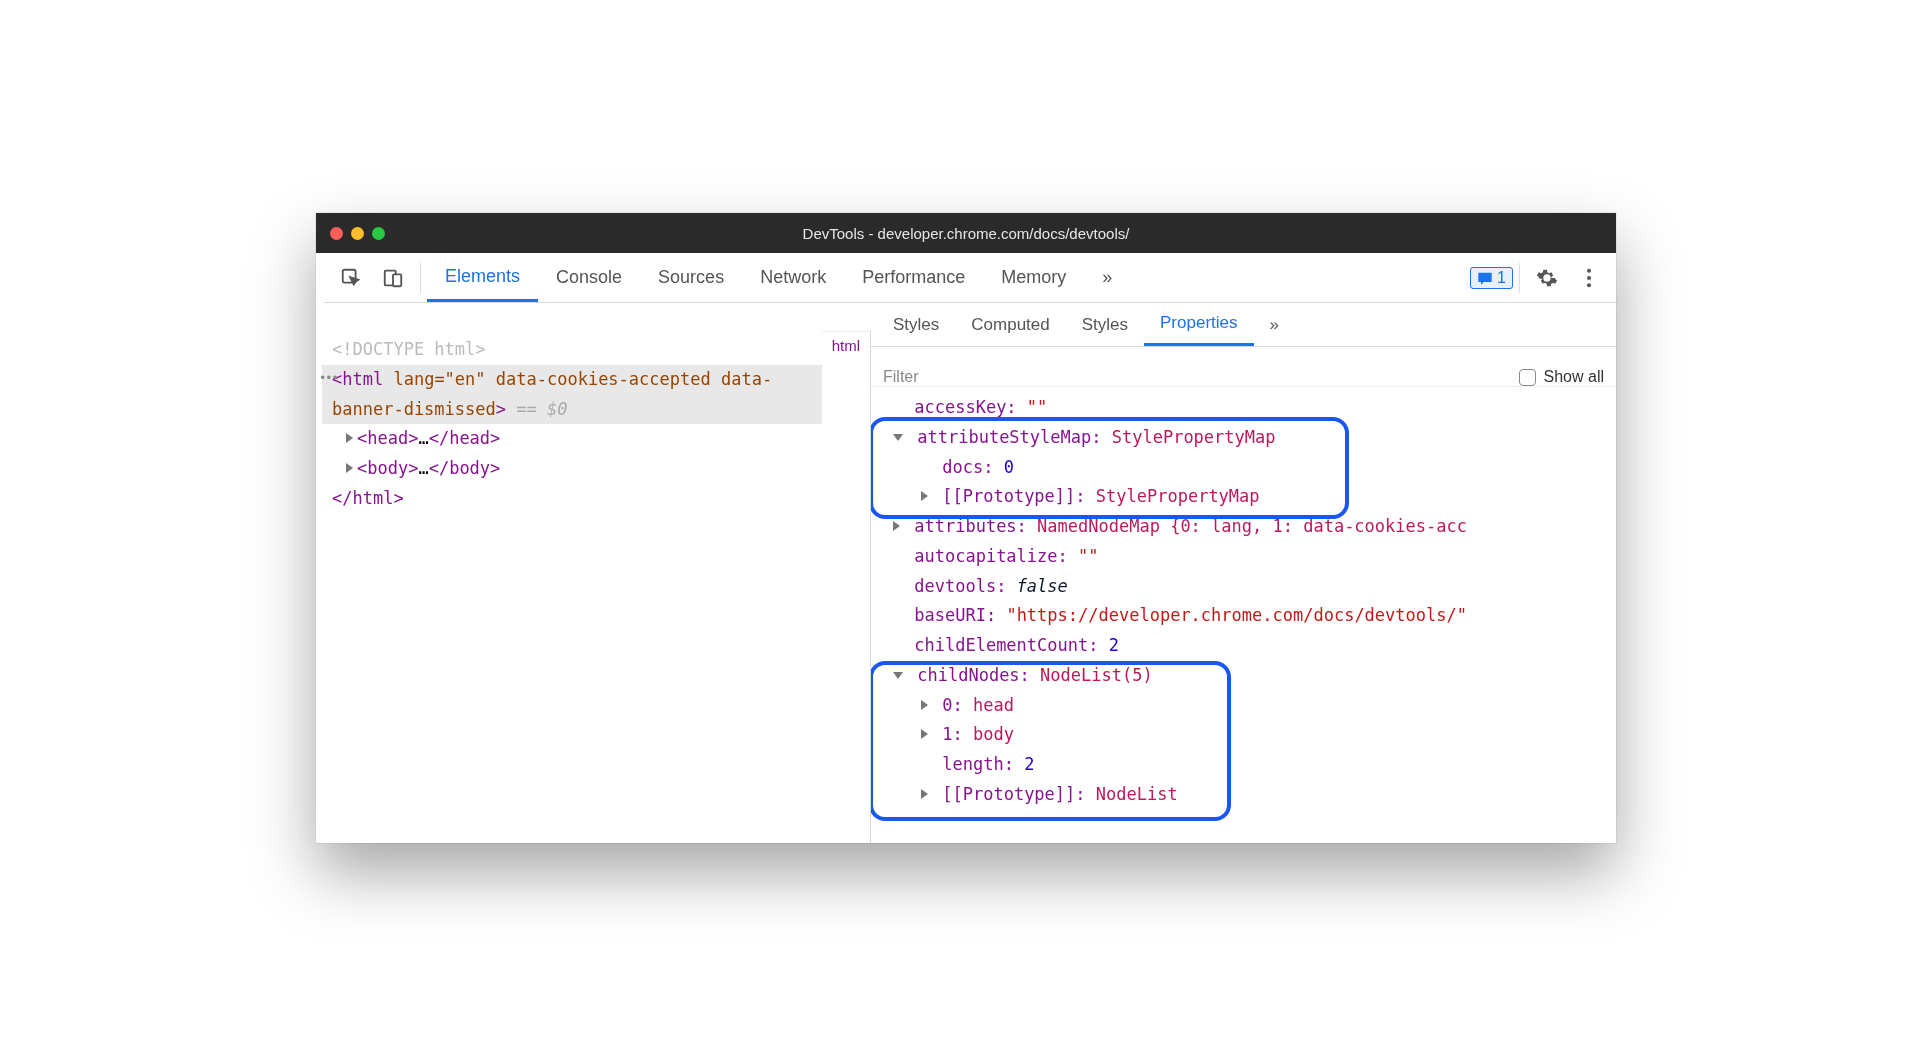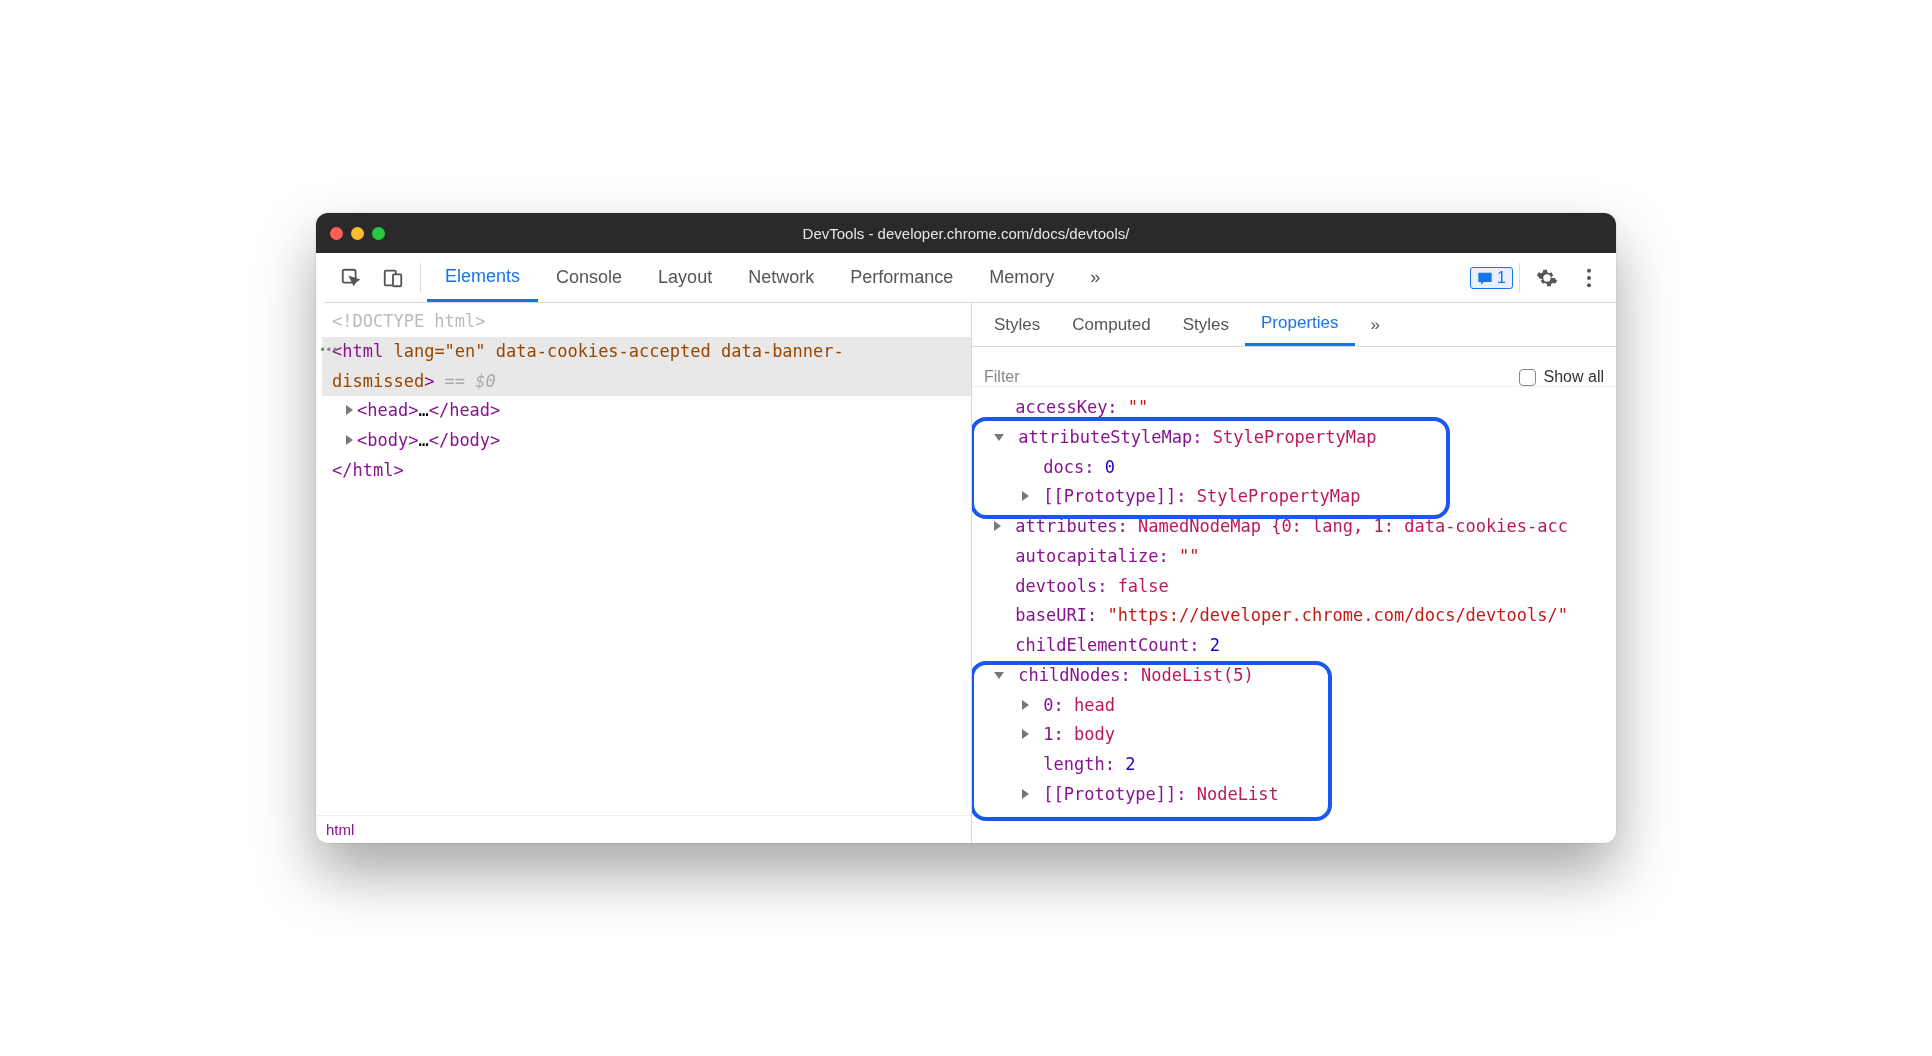--- a/index.html
+++ b/index.html
@@ -8,21 +8,21 @@
     background: #fff;
     display: flex;
     justify-content: center;
     align-items: center;
     min-height: 100vh;
     padding: 40px;
   }
   .window {
     width: 1300px;
     background: #fff;
-    border-radius: 12px;
+    border-radius: 0;
     box-shadow: 0 30px 60px rgba(0,0,0,0.35), 0 0 0 1px rgba(0,0,0,0.05);
     overflow: hidden;
   }
   
   .titlebar {
     background: #2a2a2a;
     height: 40px;
     display: flex;
     align-items: center;
     padding: 0 14px;
@@ -70,24 +70,25 @@
     background: #e8f0fe;
   }
   
   .content {
     display: flex;
     height: 540px;
     font-family: Menlo, Consolas, monospace;
     font-size: 17px;
   }
   .left {
-    width: 656px;
+    width: 555px;
     border-right: 1px solid #d8d8d8;
-    display: flex; flex-direction: column;
+    display: flex; flex-direction: row;
     position: relative;
+    margin-top: 28px;
   }
   .dom-tree {
     flex: 1; overflow: auto;
     padding: 4px 0 4px 6px;
     line-height: 1.75;
   }
   .dom-line { white-space: nowrap; padding-left: 10px; }
   .dom-line.indent1 { padding-left: 24px; }
   .dom-line.sel {
     background: #e8e8e8;
@@ -151,21 +152,21 @@
   .twisty-r { display:inline-block; width:0; height:0;
     border-left: 7px solid #777; border-top:5px solid transparent; border-bottom:5px solid transparent;
     margin-right: 4px; vertical-align: 1px; }
   .twisty-d { display:inline-block; width:0; height:0;
     border-top: 7px solid #777; border-left:5px solid transparent; border-right:5px solid transparent;
     margin-right: 4px; vertical-align: 2px; }
   .pk { color: #881391; }
   .pv-str { color: #c41a16; }
   .pv-num { color: #1c00cf; }
   .pv-obj { color: #be185d; }
-  .pv-bool{ color: #be185d; }
+  .pv-bool{ color: #0f172a; font-style: italic; }
   .pv-idx { color: #881391; }
   .hl-box {
     position: absolute;
     border: 4px solid #1a56f0;
     border-radius: 16px;
     pointer-events: none;
   }
   .hl1 { left: -2px; top: 30px; width: 480px; height: 102px; }
   .hl2 { left: -2px; top: 274px; width: 362px; height: 160px; }
   svg { display: block; }
@@ -193,21 +194,21 @@
     </div>
     <div class="icon-btn">
       <svg width="22" height="22" viewBox="0 0 24 24" fill="none" stroke="#555" stroke-width="2">
           <rect x="3" y="4" width="12" height="16" rx="1"></rect>
           <rect x="12" y="8" width="9" height="13" rx="1" fill="#fff"></rect>
         </svg>
     </div>
     <div class="vsep"></div>
     <div class="maintab active">Elements</div>
     <div class="maintab">Console</div>
-    <div class="maintab">Layout</div>
+    <div class="maintab">Sources</div>
     <div class="maintab">Network</div>
     <div class="maintab">Performance</div>
     <div class="maintab">Memory</div>
     <div class="maintab">»</div>
     <div class="spacer"></div>
     <div class="issues-badge">
       <svg width="16" height="14" viewBox="0 0 24 20" fill="#1a73e8">
           <path d="M2 2 h20 v14 h-12 l-4 4 v-4 h-4 z"></path>
         </svg>
       <span>1</span>

